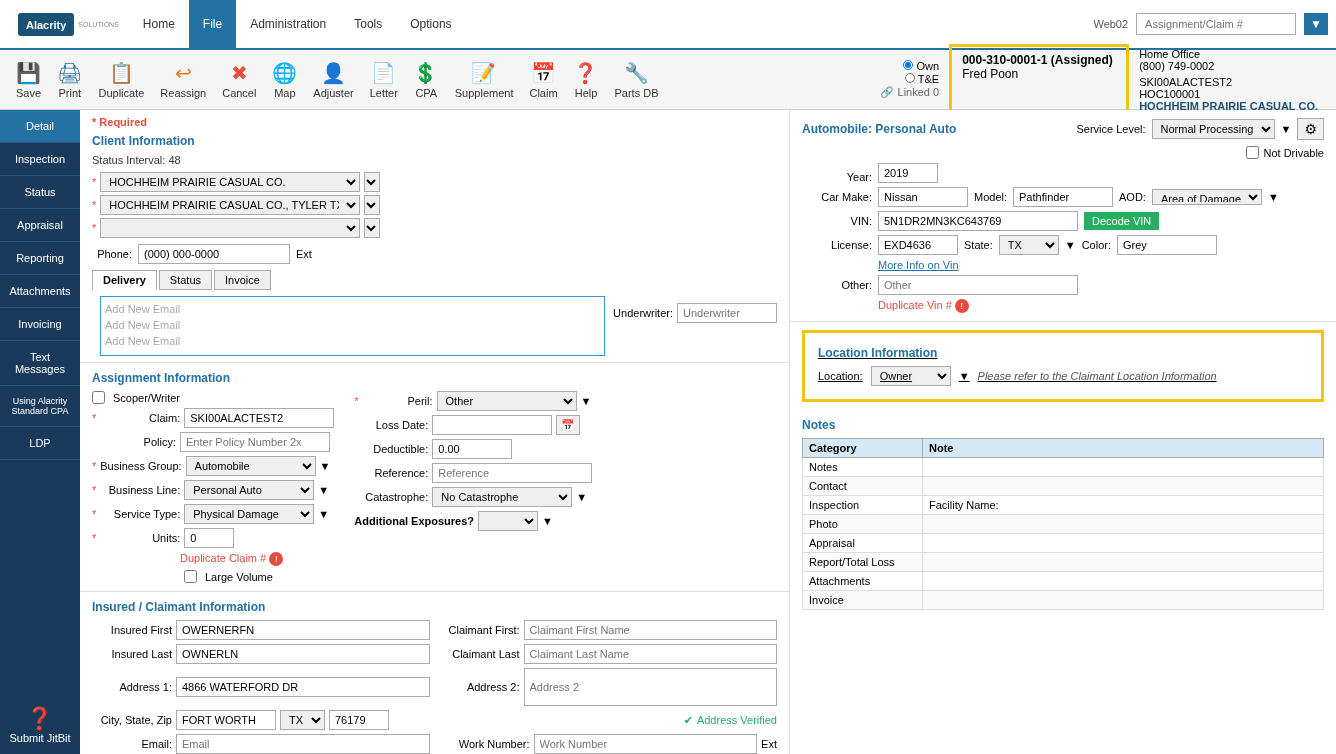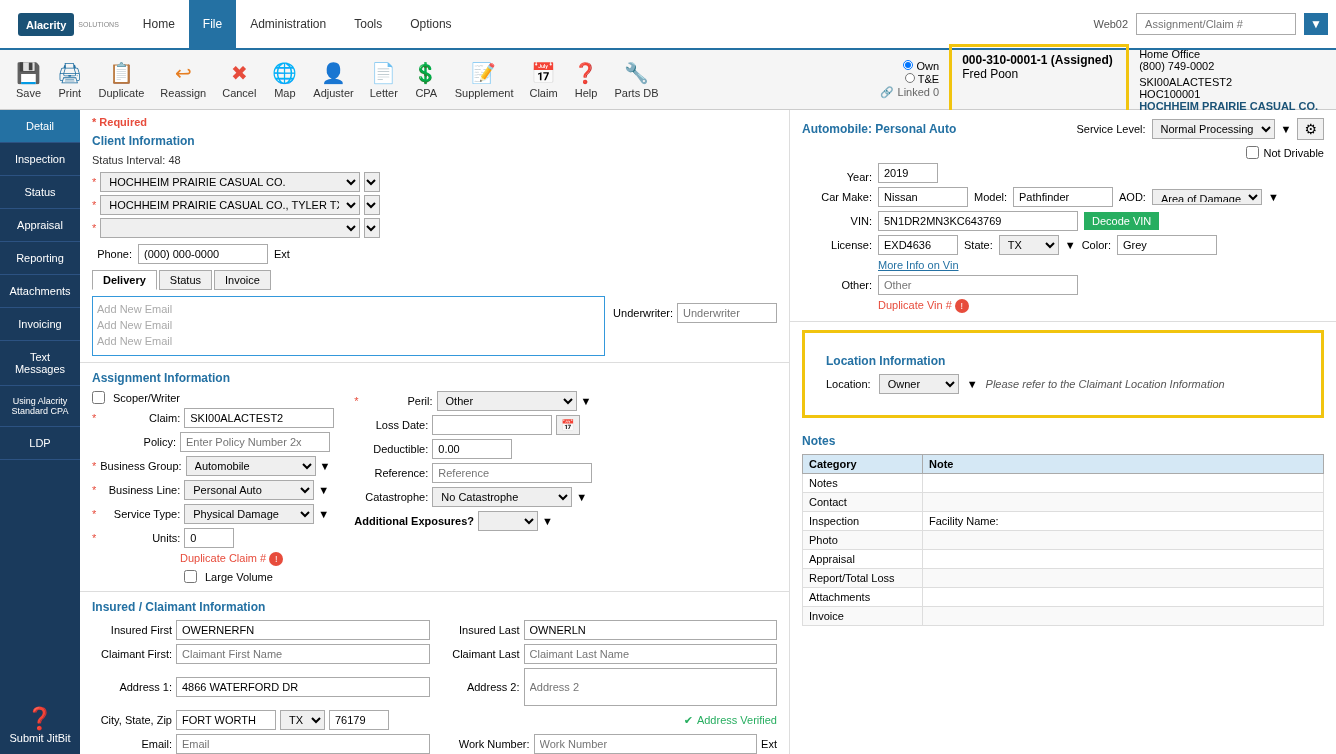--- a/index.html
+++ b/index.html
@@ -198,32 +198,32 @@
             </select>
             <select style="border:1px solid #aaa; padding:2px 4px; font-size:11px; height:20px; width:16px;"><option>▼</option></select>
           </div>
           <div style="display:flex; align-items:center; gap:4px; margin-bottom:6px;">
             <span style="color:#e74c3c;">*</span>
             <select style="border:1px solid #aaa; padding:2px 4px; font-size:11px; height:20px; width:260px;"><option></option></select>
             <select style="border:1px solid #aaa; padding:2px 4px; font-size:11px; height:20px; width:16px;"><option>▼</option></select>
           </div>
           <div style="display:flex; align-items:center; gap:6px; margin-bottom:6px;">
             <span style="min-width:40px; text-align:right;">Phone:</span>
-            <input type="text" style="border: 1px solid rgb(170, 170, 170); padding: 2px 5px; font-size: 11px; height: 20px; width: 130px;" value="(000) 000-0000">
+            <input type="text" style="border: 1px solid rgb(170, 170, 170); padding: 2px 5px; font-size: 11px; height: 20px; width: 152px;" value="(000) 000-0000">
             <span>Ext</span>
           </div>
 
           <div style="display:flex; gap:8px;">
             <div style="flex:1;">
               <div class="tabs">
                 <div class="tab active">Delivery</div>
                 <div class="tab">Status</div>
                 <div class="tab">Invoice</div>
               </div>
-              <div style="border:1px solid #3498db; padding:4px; min-height:60px; background:#fff;">
+              <div style="border:1px solid #3498db; padding:4px; min-height:60px; background:#fff;margin-left:8px;">
                 <div style="color:#aaa; font-size:11px; padding:2px 0;">Add New Email</div>
                 <div style="color:#aaa; font-size:11px; padding:2px 0;">Add New Email</div>
                 <div style="color:#aaa; font-size:11px; padding:2px 0;">Add New Email</div>
               </div>
             </div>
             <div style="display:flex; align-items:center; gap:4px;">
               <span>Underwriter:</span>
               <input type="text" style="border: 1px solid rgb(170, 170, 170); padding: 2px 5px; font-size: 11px; height: 20px; width: 100px;" placeholder="Underwriter">
             </div>
           </div>
@@ -326,26 +326,26 @@
         </div>
 
         <div style="padding:8px 12px;">
           <div style="color:#2471a3; font-weight:bold; font-size:12px; margin-bottom:6px;">Insured / Claimant Information</div>
           <div style="display:grid; grid-template-columns: 1fr 1fr; gap:4px 10px;">
             <div style="display:flex; align-items:center; gap:4px;">
               <span style="min-width:80px; text-align:right;">Insured First</span>
               <input type="text" style="border: 1px solid rgb(170, 170, 170); padding: 2px 5px; font-size: 11px; height: 20px; flex: 1 1 0%;" value="OWERNERFN">
             </div>
             <div style="display:flex; align-items:center; gap:4px;">
+              <span style="min-width:80px; text-align:right;">Claimant First:</span>
+              <input type="text" style="border: 1px solid rgb(170, 170, 170); padding: 2px 5px; font-size: 11px; height: 20px; flex: 1 1 0%;" placeholder="Claimant First Name">
+            </div>
+            <div style="display:flex; align-items:center; gap:4px;">
               <span style="min-width:80px; text-align:right;">Insured Last</span>
               <input type="text" style="border: 1px solid rgb(170, 170, 170); padding: 2px 5px; font-size: 11px; height: 20px; flex: 1 1 0%;" value="OWNERLN">
-            </div>
-            <div style="display:flex; align-items:center; gap:4px;">
-              <span style="min-width:80px; text-align:right;">Claimant First:</span>
-              <input type="text" style="border: 1px solid rgb(170, 170, 170); padding: 2px 5px; font-size: 11px; height: 20px; flex: 1 1 0%;" placeholder="Claimant First Name">
             </div>
             <div style="display:flex; align-items:center; gap:4px;">
               <span style="min-width:80px; text-align:right;">Claimant Last</span>
               <input type="text" style="border: 1px solid rgb(170, 170, 170); padding: 2px 5px; font-size: 11px; height: 20px; flex: 1 1 0%;" placeholder="Claimant Last Name">
             </div>
             <div style="display:flex; align-items:center; gap:4px;">
               <span style="min-width:80px; text-align:right;">Address 1:</span>
               <input type="text" style="border: 1px solid rgb(170, 170, 170); padding: 2px 5px; font-size: 11px; height: 20px; flex: 1 1 0%;" value="4866 WATERFORD DR">
             </div>
             <div style="display:flex; align-items:center; gap:4px;">
@@ -445,21 +445,21 @@
           <div style="display:flex; align-items:center; gap:6px; margin-bottom:4px;">
             <span style="min-width:70px; text-align:right;">Other:</span>
             <input type="text" style="border: 1px solid rgb(170, 170, 170); padding: 2px 5px; font-size: 11px; height: 20px; width: 200px;" placeholder="Other">
           </div>
           <div style="margin-left:76px; color:#e74c3c; font-size:11px;">
             <span>Duplicate Vin #</span>
             <span class="info-icon">!</span>
           </div>
         </div>
 
-        <div style="border:3px solid #f1c40f; margin:8px 12px; padding:21px;">
+        <div style="border:3px solid #f1c40f; margin:8px 12px; padding:13px;text-decoration:underline;">
           <div style="color:#2471a3; font-weight:bold; font-size:12px; margin-bottom:6px;">Location Information</div>
           <div style="display:flex; align-items:center; gap:8px;">
             <span>Location:</span>
             <select style="border:1px solid #aaa; padding:2px 4px; font-size:11px; height:20px; width:80px;">
               <option>Owner</option>
             </select>
             <span>▼</span>
             <span style="color:#555; font-size:11px; font-style:italic;">Please refer to the Claimant Location Information</span>
           </div>
         </div>

